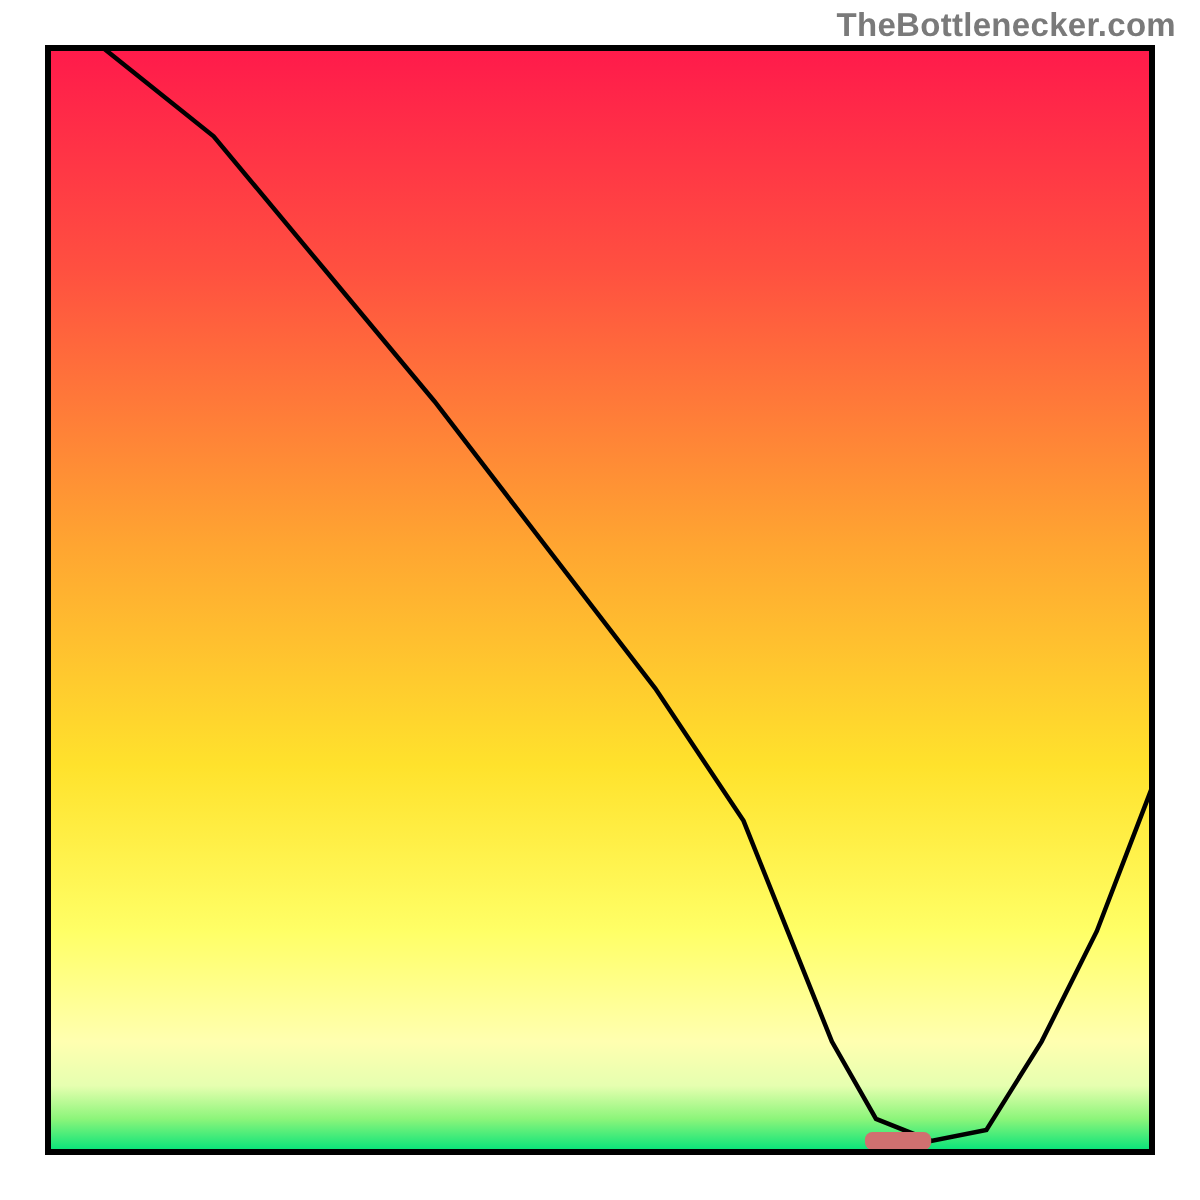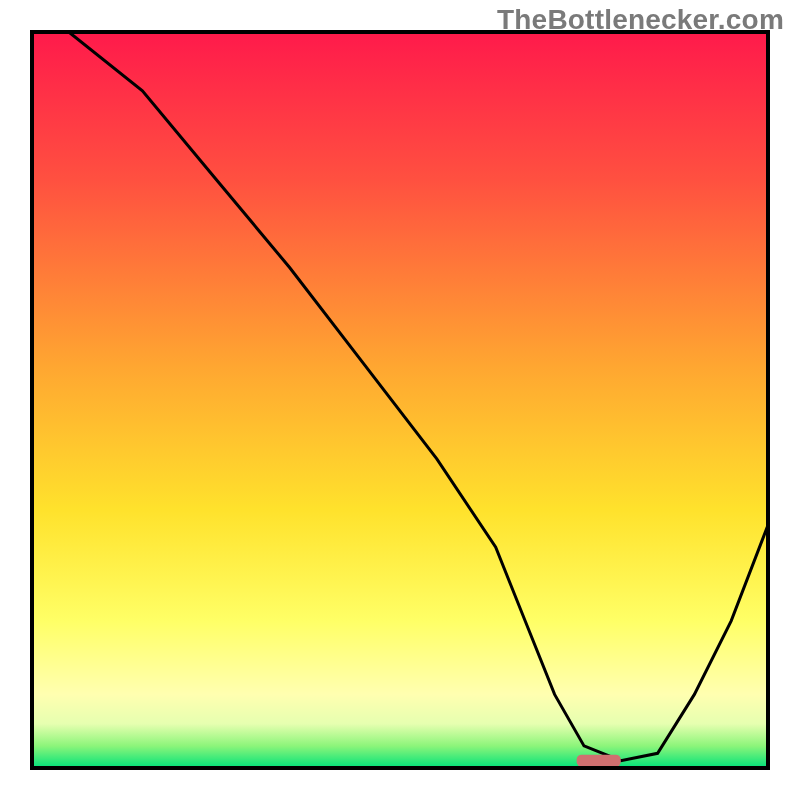--- a/index.html
+++ b/index.html
@@ -12,21 +12,21 @@
   }
   .chart-wrap {
     position: relative;
     width: 800px;
     height: 800px;
   }
   .attribution {
     position: absolute;
     top: 4px;
     right: 16px;
-    font-size: 28px;
+    font-size: 22px;
     font-weight: 600;
     color: #7a7a7a;
     letter-spacing: 0.2px;
   }
   svg.chart {
     position: absolute;
     left: 0;
     top: 0;
     width: 800px;
     height: 800px;

